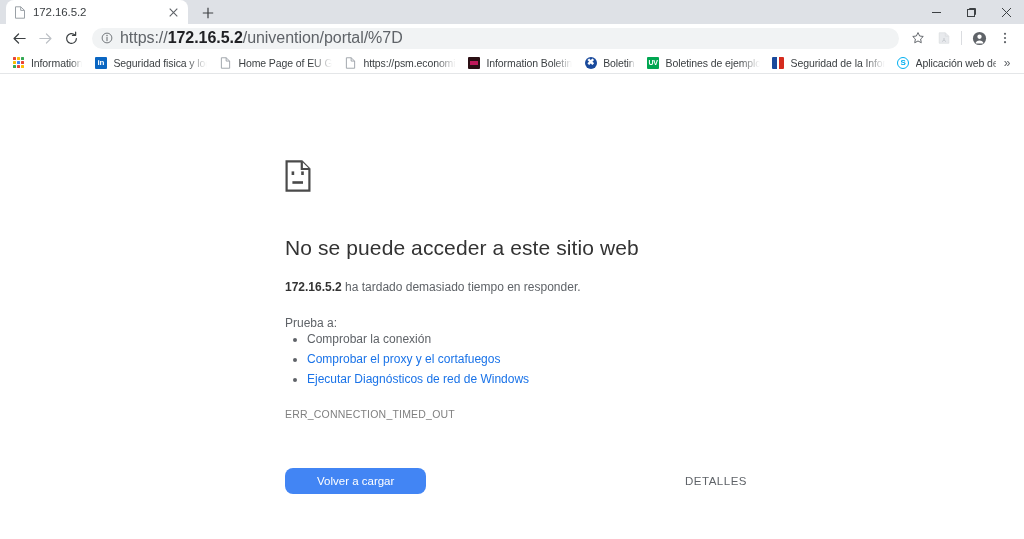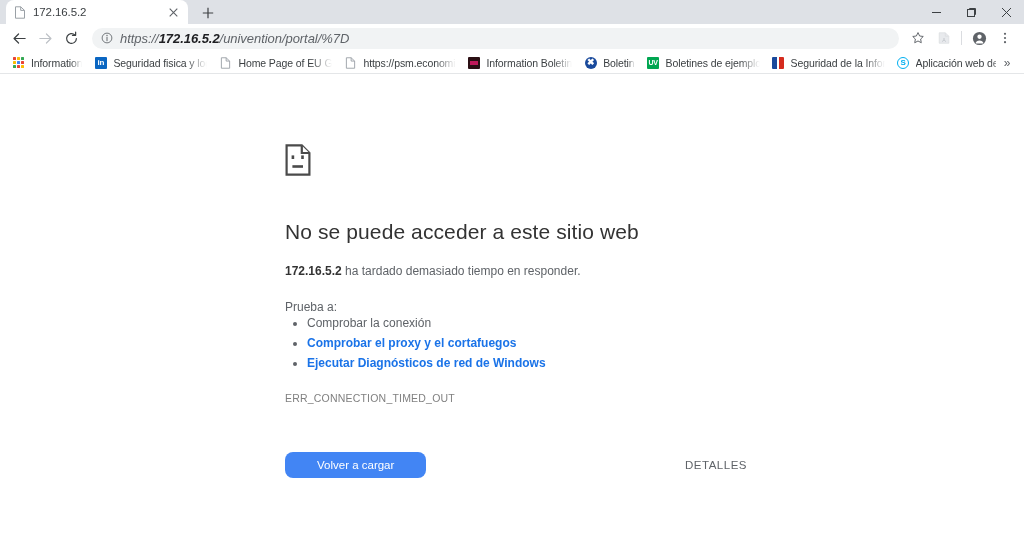--- a/index.html
+++ b/index.html
@@ -138,26 +138,25 @@
     min-width: 0;
   }
   .omnibox .info-icon {
     flex: 0 0 auto;
     margin-right: 7px;
     display: flex;
     align-items: center;
     color: #5f6368;
   }
   .url {
-    font-size: 13px;
+    font-size: 16px;
     color: #5f6368;
     white-space: nowrap;
     overflow: hidden;
     letter-spacing: -0.05px;
-    font-style: italic;
   }
   .url .host { color: #202124; font-weight: bold; }
 
   .tb-right { display: flex; align-items: center; flex: 0 0 auto; }
   .tb-icon {
     width: 26px;
     height: 26px;
     display: flex;
     align-items: center;
     justify-content: center;
@@ -270,21 +269,21 @@
   
   .viewport {
     flex: 1 1 auto;
     background: #ffffff;
     position: relative;
     overflow: hidden;
   }
   .errorpage {
     position: absolute;
     left: 285px;
-    top: 70px;
+    top: 86px;
     width: 600px;
   }
   .sadicon { margin-bottom: 40px; }
   .err-title {
     font-size: 21px;
     color: #333333;
     font-weight: normal;
     margin: 0 0 18px 0;
     letter-spacing: 0.1px;
   }
@@ -307,21 +306,20 @@
   }
   ul.suggestions li {
     font-size: 12px;
     color: #5f6368;
     line-height: 1.66;
   }
   ul.suggestions li a {
     color: #1a73e8;
     text-decoration: none;
     cursor: pointer;
-    font-weight: bold;
   }
   ul.suggestions li.plain { color: #5f6368; }
   .errcode {
     font-size: 10.5px;
     color: #808080;
     letter-spacing: 0.2px;
     margin: 0;
   }
   .err-actions {
     margin-top: 48px;

